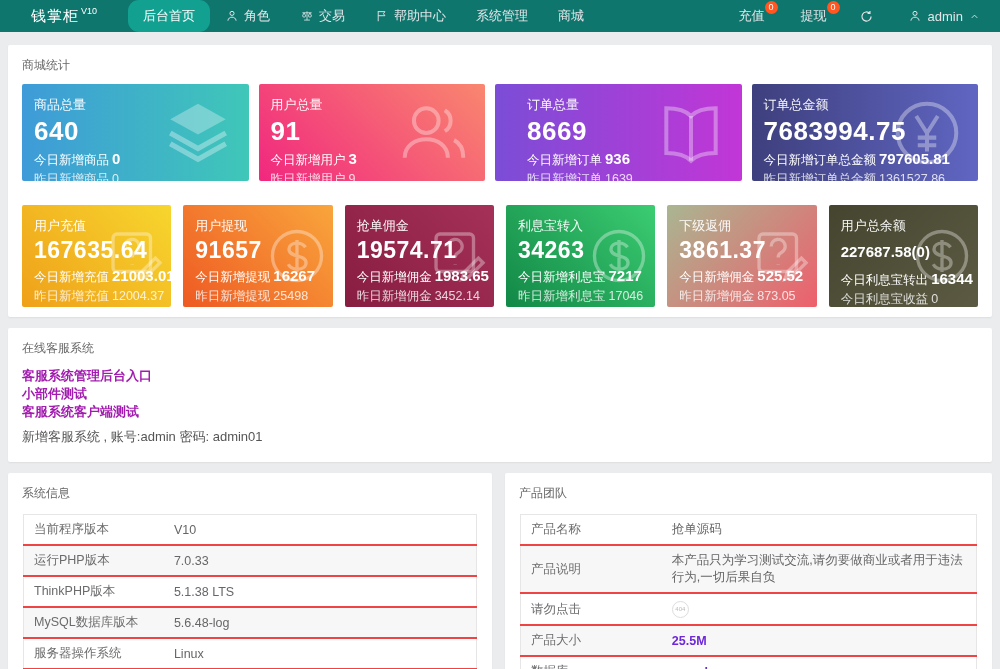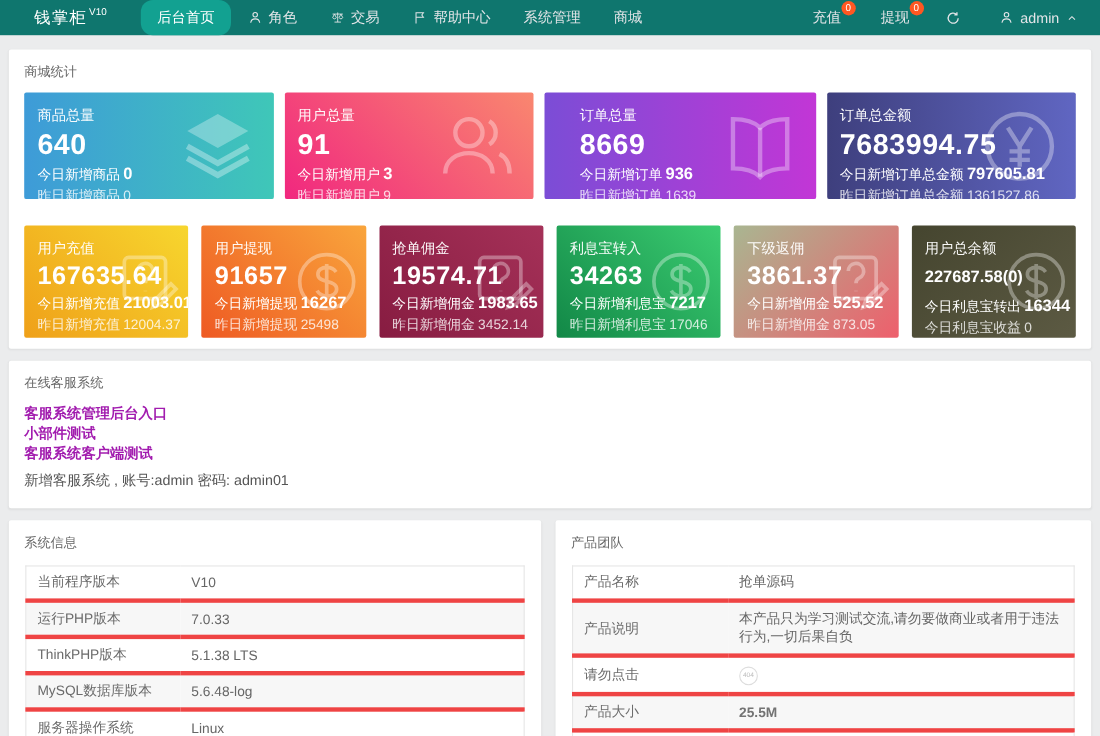--- a/index.html
+++ b/index.html
@@ -51,25 +51,25 @@
   
   .service-links { padding:0 14px; }
   .s-link { display:block; color:#a21caf; font-weight:700; font-size:13px; line-height:18px; text-decoration:none; cursor:pointer; }
   .service-note { padding:7px 14px 16px; font-size:13px; color:#555; }
 
   
   .bottom { display:flex; gap:13px; margin-bottom:0; }
   .half-left { width:484px; flex:none; }
   .half-right { flex:1; }
   .info-table { width:calc(100% - 30px); margin:2px 15px 15px; border-collapse:collapse; font-size:12.5px; color:#666; border:1px solid #e6e6e6; }
-  .info-table td { padding:6px 10px; border-bottom:4px solid #ef4444; }
+  .info-table td { padding:6px 10px; border-bottom:2px solid #ef4444; }
   .info-table tr:nth-child(even) td { background:#f7f7f7; }
   .info-table td.lbl { width:31%; color:#6b6b6b; }
   .badge-404 { display:inline-block; width:17px; height:17px; line-height:15px; border:1px solid #ddd; border-radius:50%; font-size:6px; color:#bbb; text-align:center; cursor:pointer; }
-  .tbl-link { color:#737373; font-weight:700; text-decoration:none; cursor:pointer; }
+  .tbl-link { color:#6d28d9; font-weight:700; text-decoration:none; cursor:pointer; }
 </style>
 </head>
 <body>
 
 <header class="navbar">
   <div class="logo">
     <span>钱掌柜</span>
       <sup>V10</sup>
   </div>
   <nav class="menu" id="nav-menu">

